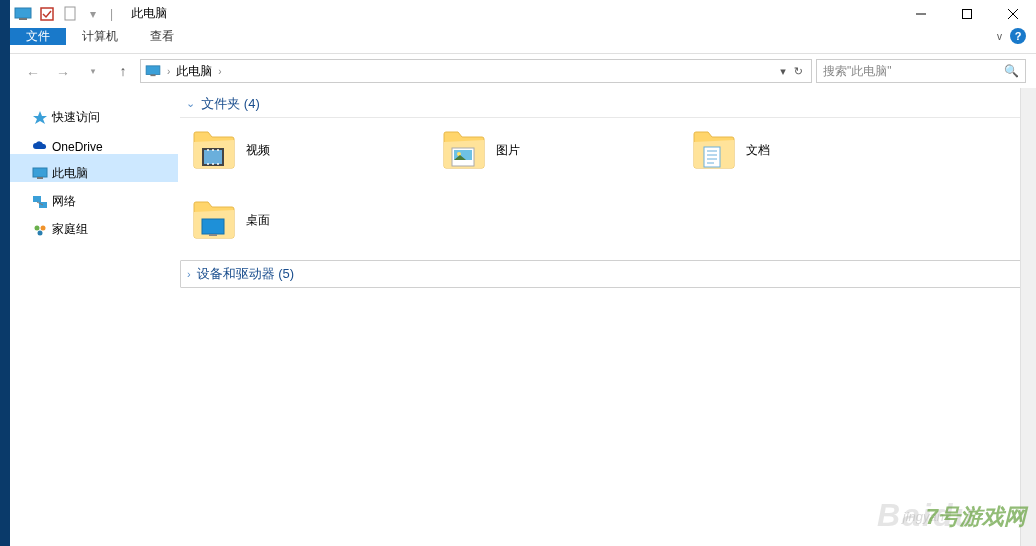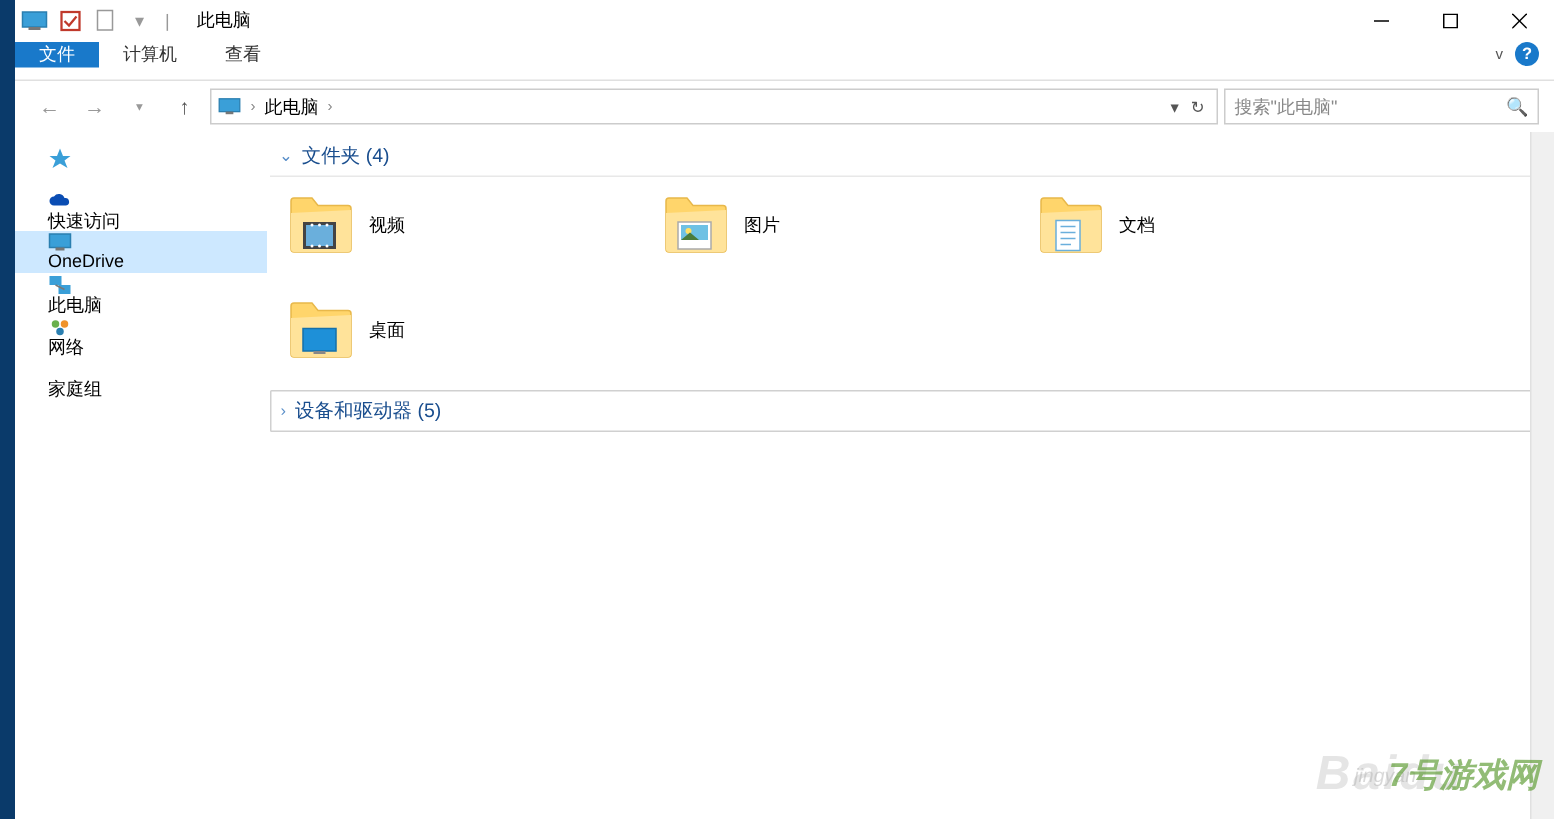--- a/index.html
+++ b/index.html
@@ -28,21 +28,21 @@
 .nav-arrow.enabled { color: #555; }
 .addrbar { flex: 1; height: 24px; border: 1px solid #ccc; display: flex; align-items: center; padding: 0 4px; font-size: 12px; gap: 6px; }
 .addr-icon { width: 16px; height: 12px; }
 .addr-sep { color: #888; font-size: 10px; }
 .addr-controls { margin-left: auto; display: flex; gap: 8px; color: #555; font-size: 11px; padding-right: 4px; }
 .searchbar { width: 210px; height: 24px; border: 1px solid #ccc; display: flex; align-items: center; padding: 0 6px; font-size: 12px; color: #888; justify-content: space-between; }
 
 
 .body { flex: 1; display: flex; overflow: hidden; }
 .sidebar { width: 168px; border-right: none; padding-top: 10px; background: #fff; }
-.side-item { height: 28px; display: flex; align-items: flex-start; padding-left: 22px; font-size: 12px; gap: 25px; cursor: pointer; flex-direction: column; }
+.side-item { height: 28px; display: flex; align-items: flex-end; padding-left: 22px; font-size: 12px; gap: 4px; cursor: pointer; }
 .side-item.selected { background: #cde8ff; }
 .side-icon { width: 16px; height: 16px; flex-shrink: 0; }
 
 .content { flex: 1; overflow: auto; position: relative; }
 .group-header { height: 28px; display: flex; align-items: center; gap: 6px; font-size: 13px; color: #1a4e8e; padding-left: 6px; border-bottom: 1px solid #e8e8e8; margin: 2px 6px 0 2px; cursor: pointer; }
 .group-header.collapsed-hdr { border: 1px solid #d0d0d0; border-radius: 1px; margin: 8px 6px 0 2px; }
 .group-chevron { font-size: 11px; color: #5a8fc9; }
 .folder-grid { display: grid; grid-template-columns: repeat(3, 250px); padding: 8px 12px; row-gap: 22px; }
 .folder-item { display: flex; align-items: center; gap: 10px; height: 48px; cursor: pointer; padding: 2px; }
 .folder-icon { width: 44px; height: 40px; flex-shrink: 0; position: relative; }

